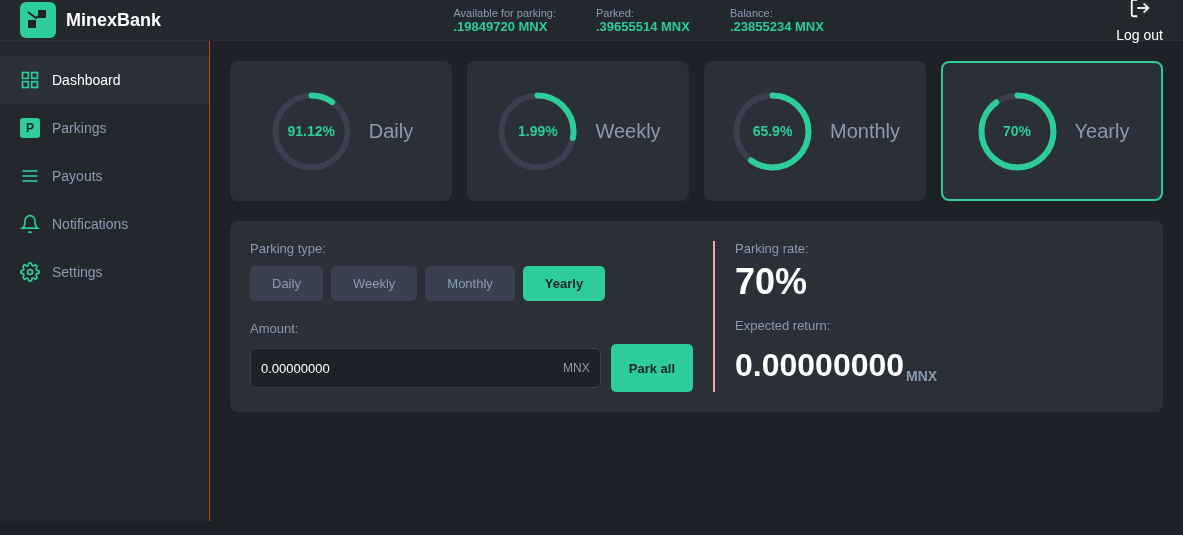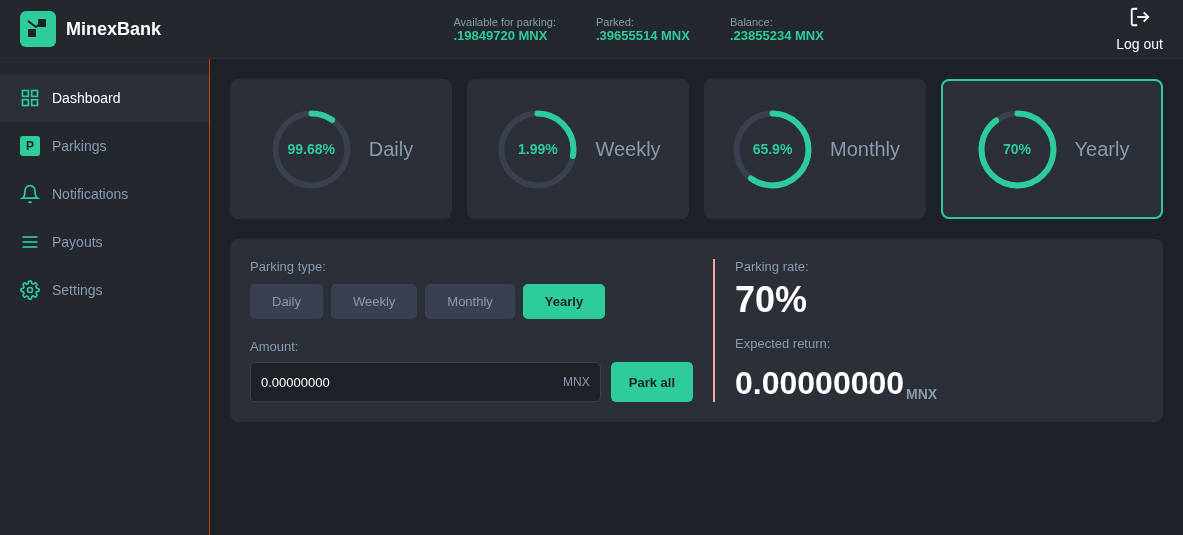--- a/index.html
+++ b/index.html
@@ -8,21 +8,21 @@
       background: #1e2228;
       color: #fff;
       width: 1183px;
       height: 535px;
       overflow: hidden;
     }
 
     
     .header {
       background: #23282f;
-      height: 59px;
+      height: 41px;
       display: flex;
       align-items: center;
       padding: 0 20px;
       justify-content: space-between;
       border-bottom: 1px solid #2a2f38;
     }
     .logo-area {
       display: flex;
       align-items: center;
       gap: 10px;
@@ -258,21 +258,21 @@
     .mnx-label {
       color: #8a9bb0;
       font-size: 12px;
     }
     .park-all-btn {
       background: #2ecc9a;
       color: #1e2228;
       border: none;
       border-radius: 5px;
       padding: 0 18px;
-      height: 40px;
+      height: 48px;
       font-size: 13px;
       font-weight: 600;
       cursor: pointer;
     }
 
     
     .parking-rate-label {
       font-size: 13px;
       color: #8a9bb0;
       margin-bottom: 5px;
@@ -349,53 +349,53 @@
           <rect x="14" y="14" width="7" height="7"></rect>
       </svg>
       <span>Dashboard</span>
     </div>
     <div class="sidebar-item">
       <div class="sidebar-icon p-icon">P</div>
       <span>Parkings</span>
     </div>
     <div class="sidebar-item">
       <svg class="sidebar-icon" viewBox="0 0 24 24" fill="none" stroke="#2ecc9a" stroke-width="2">
-        <path d="M18 8A6 6 0 0 0 6 8c0 7-3 9-3 9h18s-3-2-3-9"></path>
-        <path d="M13.73 21a2 2 0 0 1-3.46 0"></path>
-      </svg>
-      <span>Notifications</span>
-    </div>
-    <div class="sidebar-item">
-      <svg class="sidebar-icon" viewBox="0 0 24 24" fill="none" stroke="#2ecc9a" stroke-width="2">
         <line x1="3" y1="6" x2="21" y2="6"></line>
           <line x1="3" y1="12" x2="21" y2="12"></line>
           <line x1="3" y1="18" x2="21" y2="18"></line>
       </svg>
       <span>Payouts</span>
+    </div>
+    <div class="sidebar-item">
+      <svg class="sidebar-icon" viewBox="0 0 24 24" fill="none" stroke="#2ecc9a" stroke-width="2">
+        <path d="M18 8A6 6 0 0 0 6 8c0 7-3 9-3 9h18s-3-2-3-9"></path>
+        <path d="M13.73 21a2 2 0 0 1-3.46 0"></path>
+      </svg>
+      <span>Notifications</span>
     </div>
     <div class="sidebar-item">
       <svg class="sidebar-icon" viewBox="0 0 24 24" fill="none" stroke="#2ecc9a" stroke-width="2">
         <circle cx="12" cy="12" r="3"></circle>
         <path d="M19.4 15a1.65 1.65 0 0 0 .33 1.82l.06.06a2 2 0 0 1-2.83 2.83l-.06-.06a1.65 1.65 0 0 0-1.82-.33 1.65 1.65 0 0 0-1 1.51V21a2 2 0 0 1-4 0v-.09A1.65 1.65 0 0 0 9 19.4a1.65 1.65 0 0 0-1.82.33l-.06.06a2 2 0 0 1-2.83-2.83l.06-.06A1.65 1.65 0 0 0 4.68 15a1.65 1.65 0 0 0-1.51-1H3a2 2 0 0 1 0-4h.09A1.65 1.65 0 0 0 4.6 9a1.65 1.65 0 0 0-.33-1.82l-.06-.06a2 2 0 0 1 2.83-2.83l.06.06A1.65 1.65 0 0 0 9 4.68a1.65 1.65 0 0 0 1-1.51V3a2 2 0 0 1 4 0v.09a1.65 1.65 0 0 0 1 1.51 1.65 1.65 0 0 0 1.82-.33l.06-.06a2 2 0 0 1 2.83 2.83l-.06.06A1.65 1.65 0 0 0 19.4 9a1.65 1.65 0 0 0 1.51 1H21a2 2 0 0 1 0 4h-.09a1.65 1.65 0 0 0-1.51 1z"></path>
       </svg>
       <span>Settings</span>
     </div>
   </div>
 
   <div class="content">
 
     <div class="rate-cards">
 
       <div class="rate-card">
         <div class="circle-container">
           <svg viewBox="0 0 85 85">
             <circle class="circle-bg" cx="42.5" cy="42.5" r="36"></circle>
             <circle class="circle-fg" cx="42.5" cy="42.5" r="36" stroke-dasharray="226" stroke-dashoffset="204"></circle>
           </svg>
-          <div class="circle-text">99.68%</div>
+          <div class="circle-text">91.12%</div>
         </div>
         <div class="rate-label">Daily</div>
       </div>
 
       <div class="rate-card">
         <div class="circle-container">
           <svg viewBox="0 0 85 85">
             <circle class="circle-bg" cx="42.5" cy="42.5" r="36"></circle>
             <circle class="circle-fg" cx="42.5" cy="42.5" r="36" stroke-dasharray="226" stroke-dashoffset="163"></circle>
           </svg>

